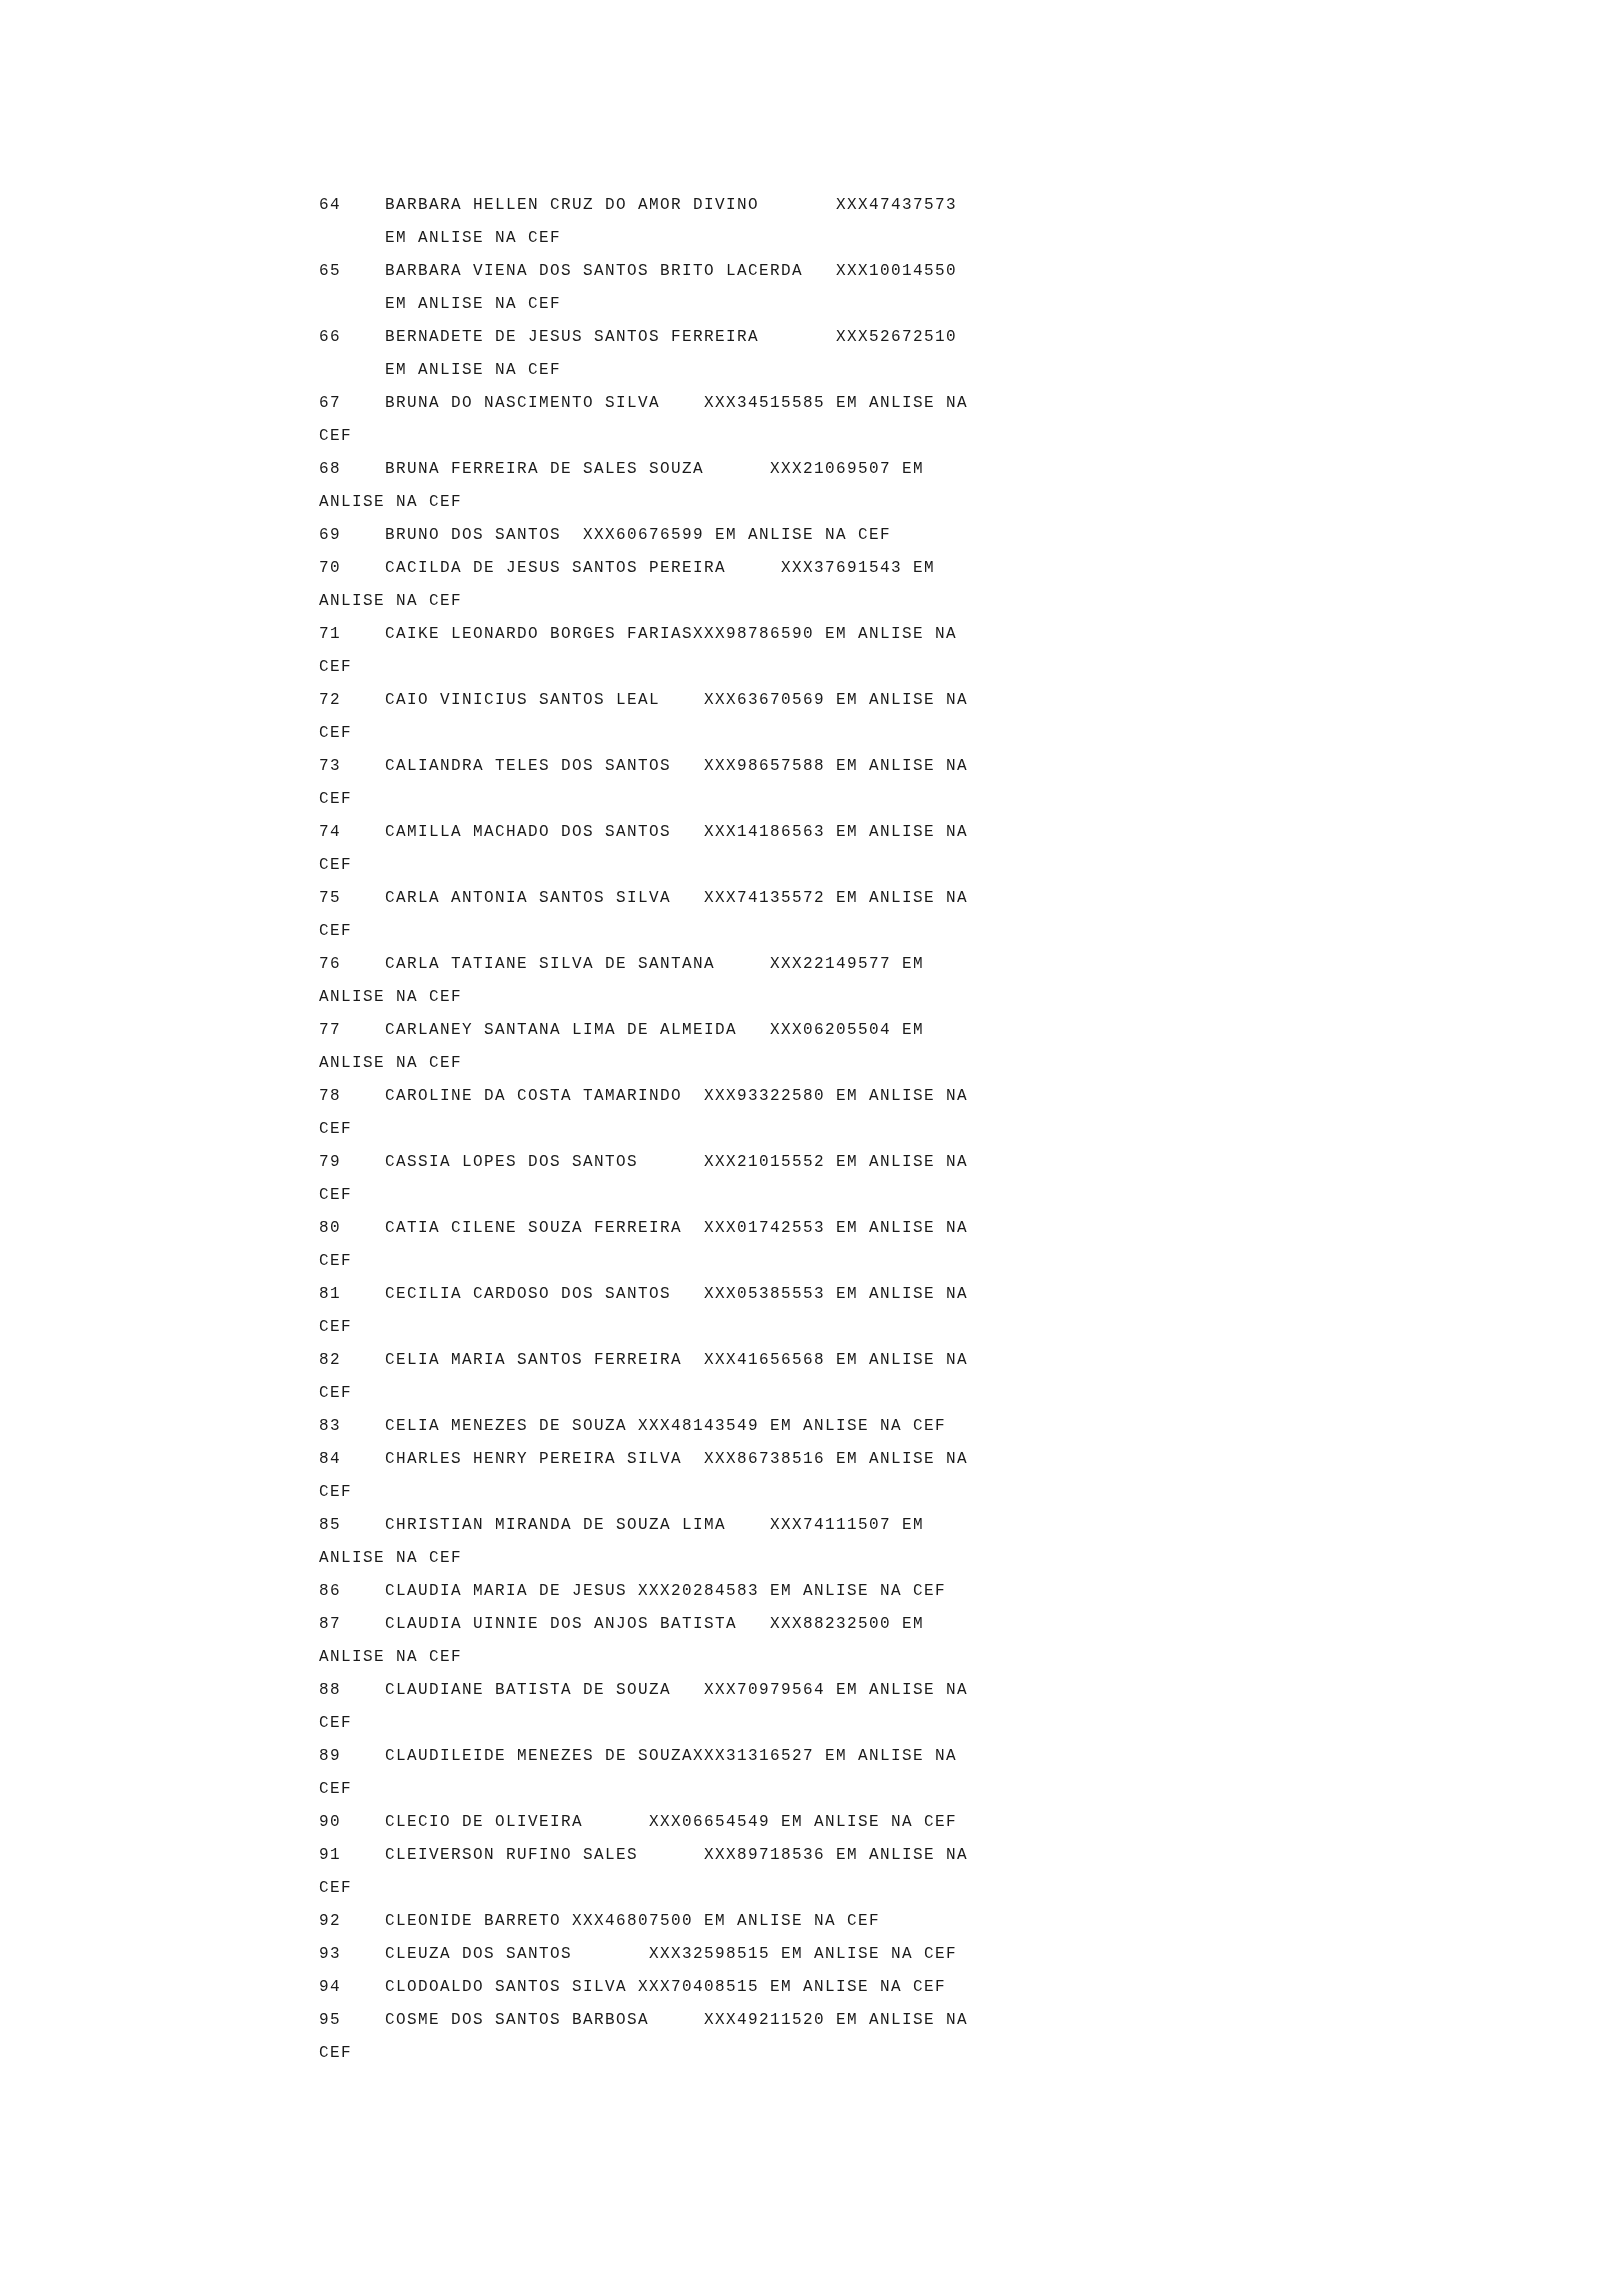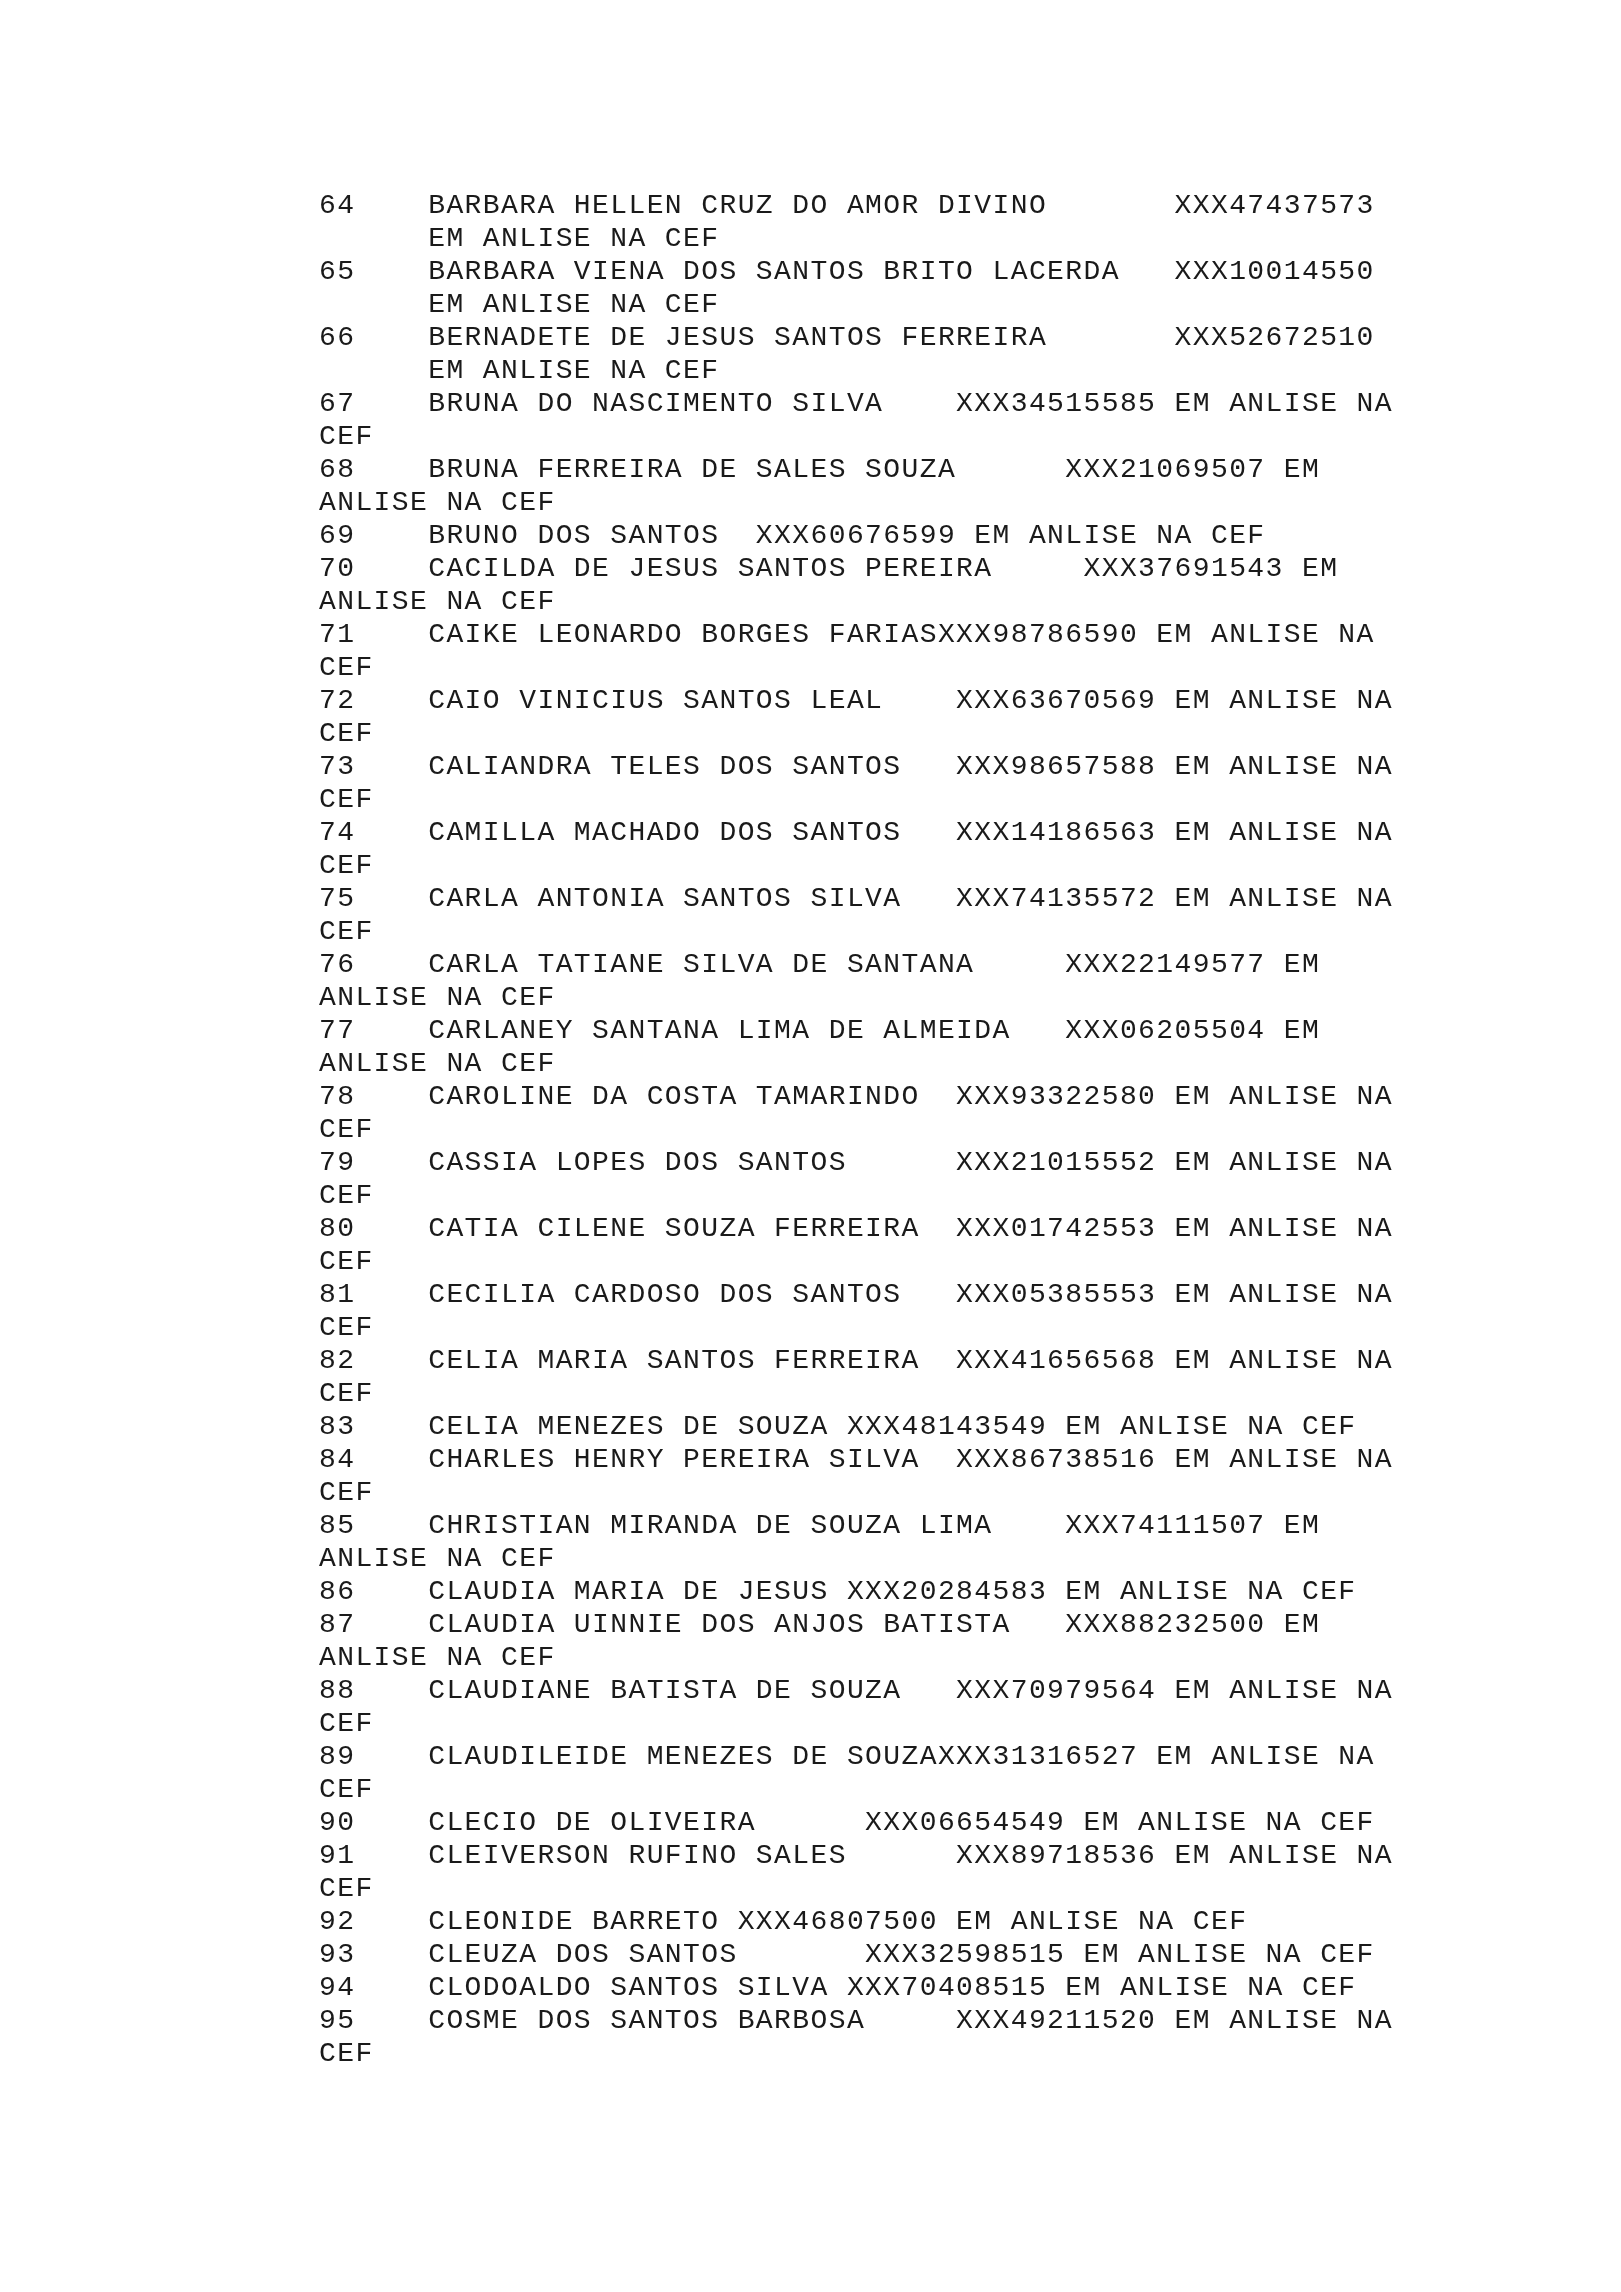--- a/index.html
+++ b/index.html
@@ -12,21 +12,21 @@
     width: 1621px;
     height: 2293px;
     background: #ffffff;
     overflow: hidden;
   }
   .textblock {
     position: absolute;
     left: 319px;
     top: 189px;
     font-family: "Liberation Mono", "DejaVu Sans Mono", monospace;
-    font-size: 28px;
+    font-size: 16px;
     line-height: 33px;
     letter-spacing: 1.4px;
     white-space: pre;
     color: #1a1a1a;
   }
   .line {
     height: 33px;
   }
 </style>
 </head>

